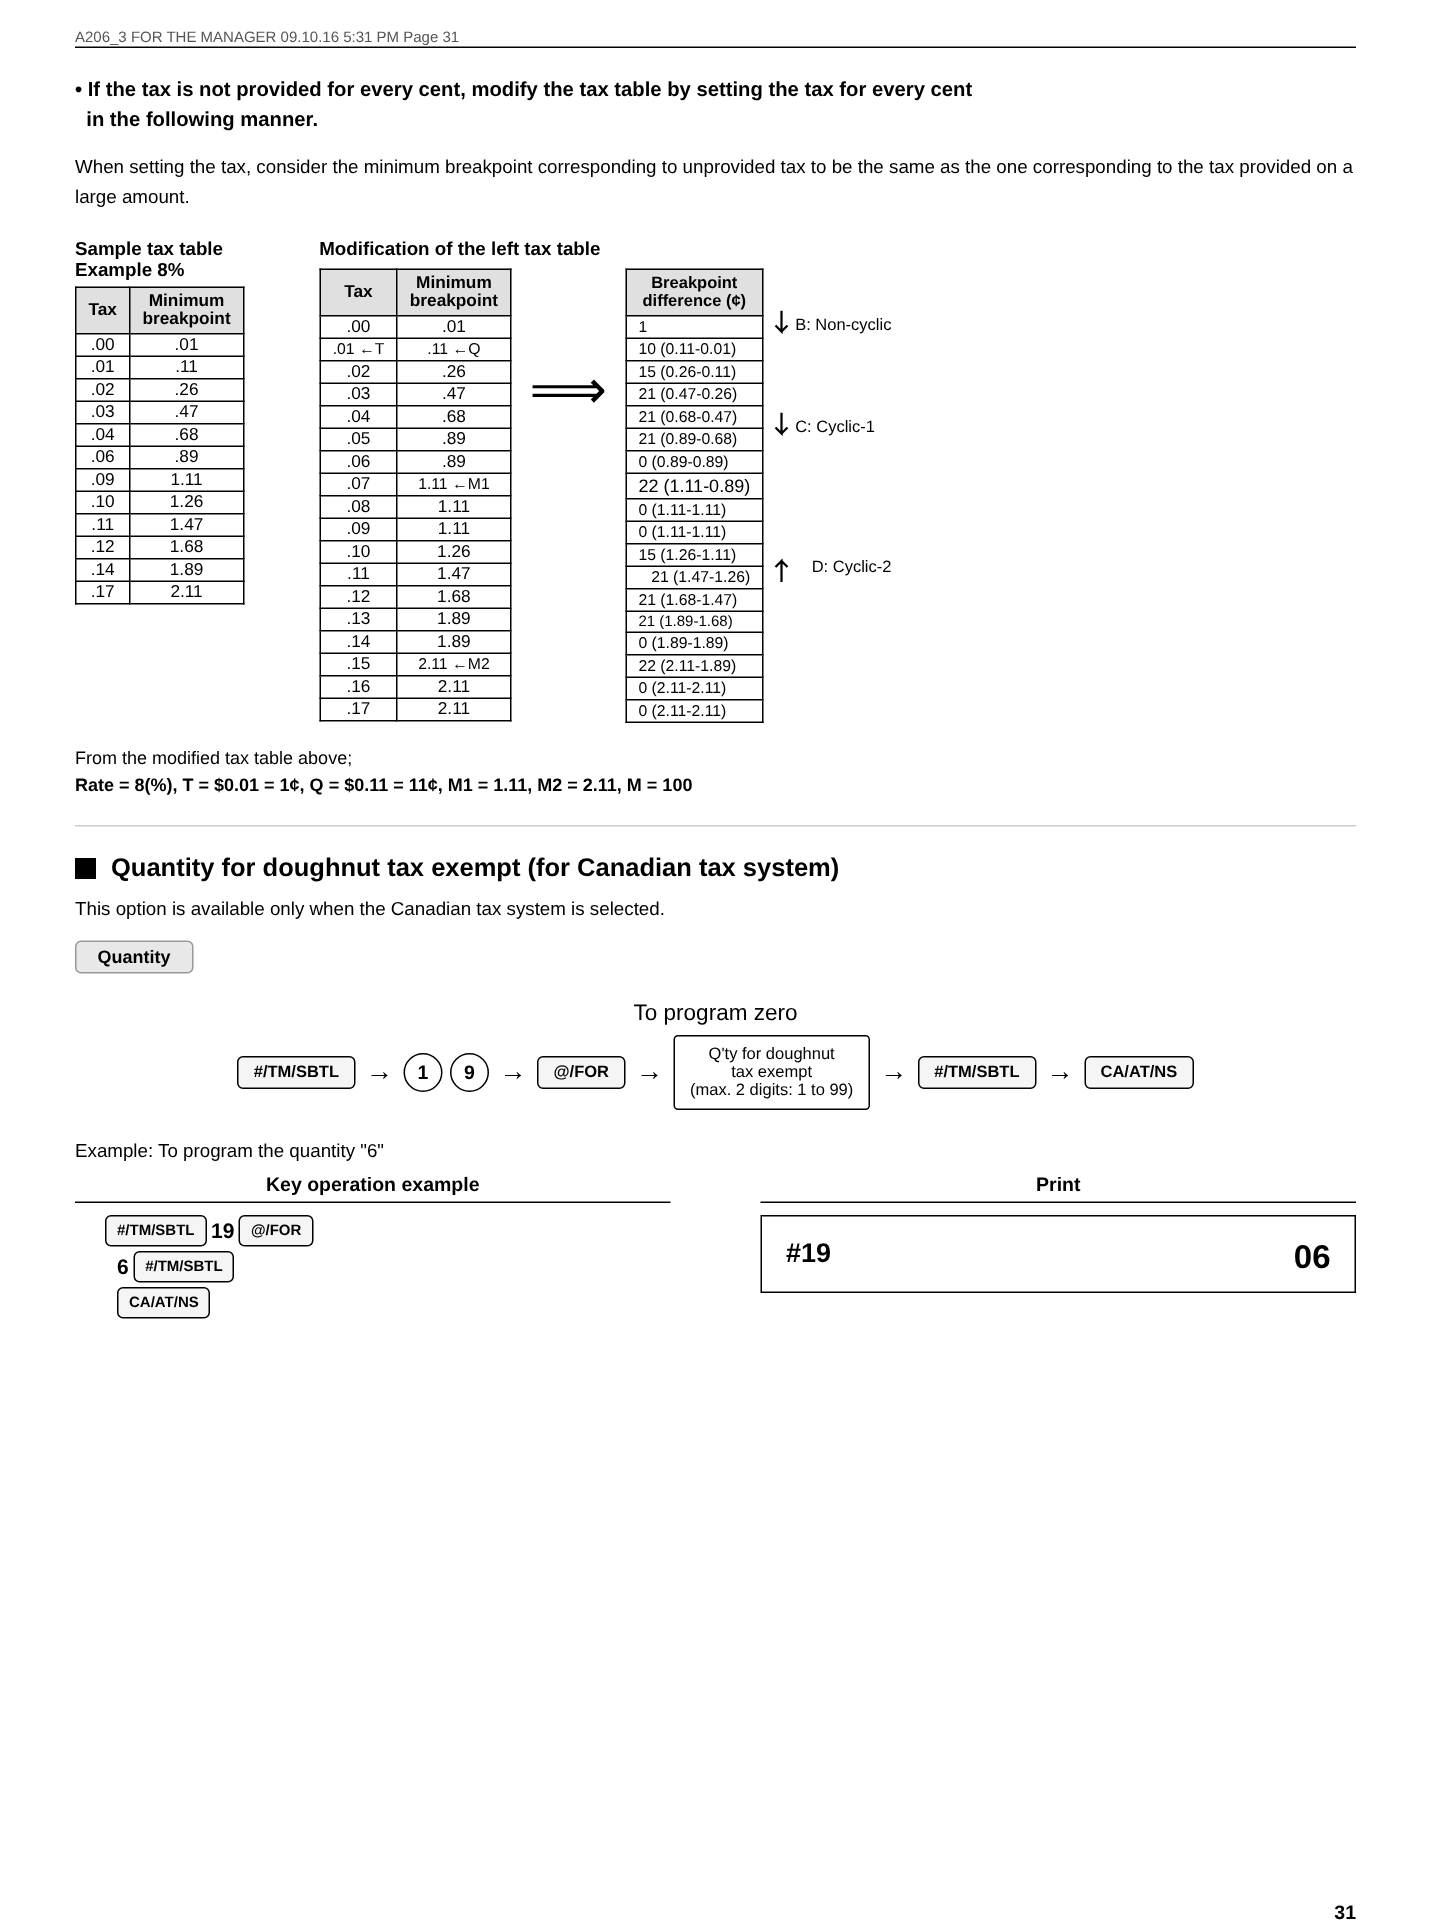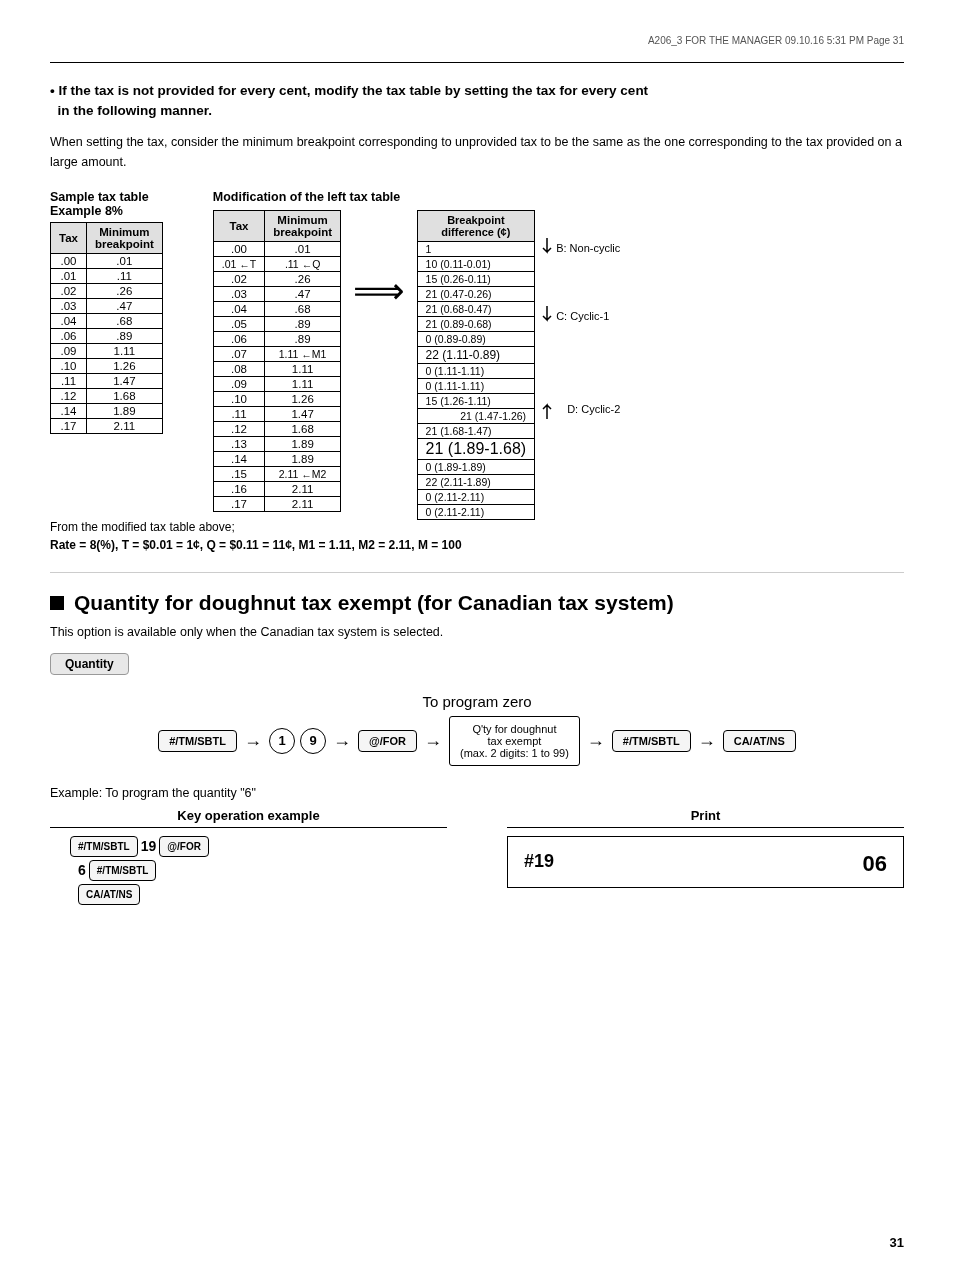--- a/index.html
+++ b/index.html
@@ -10,40 +10,40 @@
       color: #000;
       width: 954px;
       min-height: 1286px;
       padding: 20px 50px 30px 50px;
       position: relative;
     }
     .header-bar {
       font-size: 10px;
       color: #555;
       border-bottom: 1px solid #000;
-      padding-bottom: 16px;
+      padding-bottom: 0;
       margin-bottom: 18px;
       display: flex;
-      justify-content: flex-end;
-      margin-top: 15px;
+      justify-content: flex-start;
     }
     .bullet-heading {
       font-size: 13.5px;
       font-weight: bold;
       margin-bottom: 10px;
       line-height: 1.5;
     }
     .intro-text {
       font-size: 12.5px;
       margin-bottom: 18px;
       line-height: 1.6;
     }
     .tables-section {
       display: flex;
       gap: 10px;
+      margin-bottom: 16px;
       align-items: flex-start;
     }
     .mod-label {
       font-weight: bold;
       font-size: 12.5px;
       margin-bottom: 6px;
     }
     table.tax-table {
       border-collapse: collapse;
       font-size: 12px;
@@ -85,21 +85,21 @@
       margin-bottom: 4px;
     }
     .rate-text {
       font-size: 12px;
       font-weight: bold;
       margin-bottom: 20px;
     }
     .section-heading {
       display: flex;
       align-items: center;
-      font-size: 21px;
+      font-size: 17px;
       font-weight: bold;
       margin-bottom: 10px;
       margin-top: 10px;
     }
     .section-heading .square {
       display: inline-block;
       width: 14px;
       height: 14px;
       background: #000;
       margin-right: 10px;
@@ -197,21 +197,21 @@
     }
     .print-row2 {
       display: flex;
       justify-content: space-between;
       font-size: 18px;
       font-weight: bold;
       margin-top: 4px;
     }
     .page-num {
       position: absolute;
-      bottom: 36px;
+      bottom: 4px;
       right: 50px;
       font-size: 13px;
       font-weight: bold;
     }
     .tables-left {
       display: flex;
       flex-direction: column;
     }
     .tables-left-label {
       font-weight: bold;
@@ -495,21 +495,21 @@
               <tr>
                 <td style="font-size: 10.5px; text-align: left; padding: 1px 8px;">15 (1.26-1.11)</td>
               </tr>
               <tr>
                 <td style="font-size: 10.5px; text-align: right; padding: 1px 8px;">21 (1.47-1.26)</td>
               </tr>
               <tr>
                 <td style="font-size: 10.5px; text-align: left; padding: 1px 8px;">21 (1.68-1.47)</td>
               </tr>
               <tr>
-                <td style="font-size: 16px; text-align: left; padding: 1px 8px;">21 (1.89-1.68)</td>
+                <td style="font-size: 10px; text-align: left; padding: 1px 8px;">21 (1.89-1.68)</td>
               </tr>
               <tr>
                 <td style="font-size: 10.5px; text-align: left; padding: 1px 8px;">0 (1.89-1.89)</td>
               </tr>
               <tr>
                 <td style="font-size: 10.5px; text-align: left; padding: 1px 8px;">22 (2.11-1.89)</td>
               </tr>
               <tr>
                 <td style="font-size: 10.5px; text-align: left; padding: 1px 8px;">0 (2.11-2.11)</td>
               </tr>

